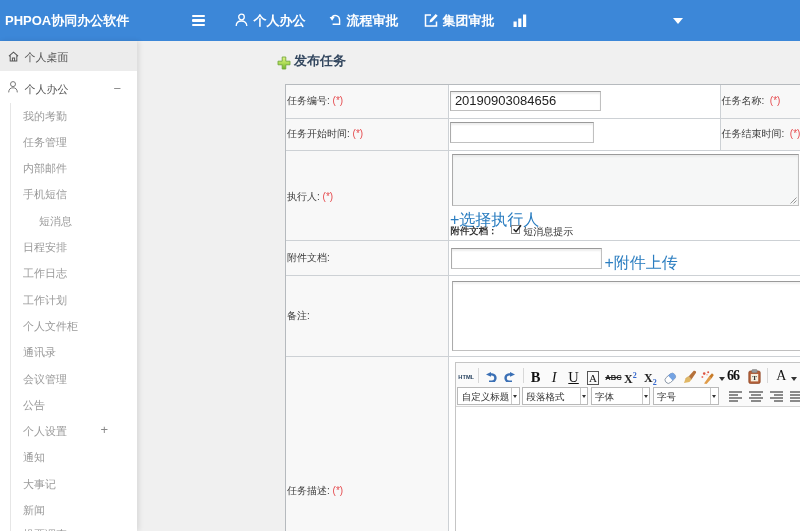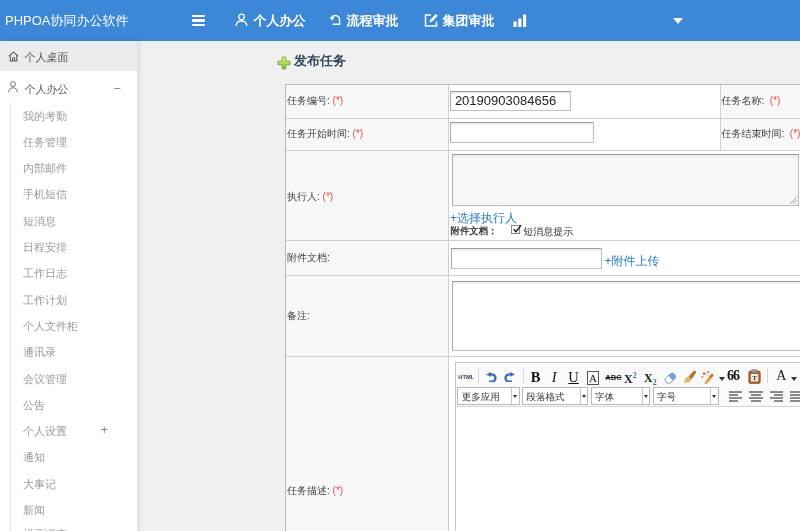--- a/index.html
+++ b/index.html
@@ -1,21 +1,21 @@
 <!DOCTYPE html>
 <html><head>
 <meta charset="utf-8">
 <style>
 * { margin:0; padding:0; box-sizing:border-box; }
 html,body { width:800px; height:531px; overflow:hidden; }
 body { font-family:"Liberation Sans",sans-serif; position:relative; background:#f0f0f0; }
 
 
 #hdr { position:absolute; left:0; top:0; width:800px; height:41px; background:#3c87d8; }
-#hdr .logo { position:absolute; left:5px; top:0; line-height:41px; font-size:13px; font-weight:normal; color:#fff; }
+#hdr .logo { position:absolute; left:5px; top:0; line-height:41px; font-size:13px; font-weight:bold; color:#fff; }
 .hitem { position:absolute; top:0; line-height:41px; color:#fff; font-size:13px; font-weight:bold; white-space:nowrap; }
 #hamb { position:absolute; left:192px; top:15px; width:13px; height:11px; }
 #hamb div { height:2.2px; background:#fff; margin-bottom:2.2px; border-radius:1px; }
 .hicon { position:absolute; }
 
 
 #side { position:absolute; left:0; top:41px; width:137px; height:490px; background:#fff; box-shadow:2px 0 5px rgba(0,0,0,0.10); }
 #side .sel { position:absolute; left:0; top:0; width:137px; height:29.5px; background:#ececec; }
 .srow { position:absolute; left:0; width:137px; font-size:11px; color:#555; }
 .srow .t { position:absolute; left:24px; top:0; }
@@ -27,21 +27,21 @@
 .lbl .red { color:#e5494d; }
 
 
 #tbl { position:absolute; left:285px; top:84px; width:775px; height:540px; background:#fff; border:1px solid #b6babe; }
 .hline { position:absolute; left:0; width:773px; height:1px; background:#cdd1d5; }
 .vline { position:absolute; width:1px; background:#cdd1d5; }
 .cell-label { position:absolute; background:#f8f8f8; }
 
 input.ipt { font-family:"Liberation Sans",sans-serif; border:1px solid #c0c0c0; border-top-color:#9a9a9a; border-left-color:#ababab; box-shadow:inset 0 2px 2px rgba(0,0,0,0.07); font-size:13px; color:#222; padding:0 4px; position:absolute; background:#fff; }
 .ta { position:absolute; border:1px solid #c0c0c0; border-top-color:#9a9a9a; border-left-color:#ababab; box-shadow:inset 0 2px 2px rgba(0,0,0,0.05); background:#fff; }
-a.lnk { color:#2a7dc0; text-decoration:none; font-size:12px; position:absolute; white-space:nowrap; }
+a.lnk { color:#2a7dc0; text-decoration:none; font-size:16px; position:absolute; white-space:nowrap; }
 
 
 #editor { position:absolute; left:455px; top:361.8px; width:600px; height:263px; border:1px solid #c5c5c5; background:#fafafa; }
 .ti { position:absolute; }
 .tsep { position:absolute; width:1px; height:15px; background:#d8d8d8; top:5px; }
 .dd { position:absolute; height:17.5px; background:#fff; border:1px solid #b9b9b9; font-size:9.5px; color:#333; top:24.7px; }
 .dd .dt { position:absolute; left:3.5px; top:3px; white-space:nowrap; }
 .dd .da { position:absolute; right:0; top:0; width:7.5px; height:15.5px; border-left:1px solid #c9c9c9; }
 .dd .da:after { content:""; position:absolute; left:1px; top:6.5px; border:2.5px solid transparent; border-top:3.5px solid #333; }
 .alg { position:absolute; width:13.5px; height:11px; top:28.5px; }
@@ -100,21 +100,21 @@
   <div class="srow sub" style="top:93.8px">
       <span class="t" style="left:23px">任务管理</span>
     </div>
   <div class="srow sub" style="top:120.1px">
       <span class="t" style="left:23px">内部邮件</span>
     </div>
   <div class="srow sub" style="top:146.4px">
       <span class="t" style="left:23px">手机短信</span>
     </div>
   <div class="srow sub" style="top:172.7px">
-      <span class="t" style="left:23px">短消息</span>
+      <span class="t" style="left:39px">短消息</span>
     </div>
   <div class="srow sub" style="top:199.0px">
       <span class="t" style="left:23px">日程安排</span>
     </div>
   <div class="srow sub" style="top:225.3px">
       <span class="t" style="left:23px">工作日志</span>
     </div>
   <div class="srow sub" style="top:251.6px">
       <span class="t" style="left:23px">工作计划</span>
     </div>
@@ -175,21 +175,21 @@
 
 <div class="lbl" style="left:287px;top:94px">任务编号: <span class="red">(*)</span></div>
 <div class="lbl" style="left:287px;top:126.5px">任务开始时间: <span class="red">(*)</span></div>
 <div class="lbl" style="left:287px;top:190px">执行人: <span class="red">(*)</span></div>
 <div class="lbl" style="left:287px;top:251px">附件文档:</div>
 <div class="lbl" style="left:287px;top:309px">备注:</div>
 <div class="lbl" style="left:287px;top:483.5px">任务描述: <span class="red">(*)</span></div>
 <div class="lbl" style="left:721.5px;top:94px">任务名称: &nbsp;<span class="red">(*)</span></div>
 <div class="lbl" style="left:721.5px;top:126.5px">任务结束时间: &nbsp;<span class="red">(*)</span></div>
 
-<input class="ipt" style="left: 449.9px; top: 90.5px; width: 121px; height: 20.5px;" value="20190903084656">
+<input class="ipt" style="left: 449.9px; top: 90.5px; width: 151px; height: 20.5px;" value="20190903084656">
 <input class="ipt" style="left: 449.9px; top: 122px; width: 144.5px; height: 20.5px;" value="">
 
 <div class="ta" style="left:452px;top:154.3px;width:347.4px;height:51.3px;background:#f6f7f7">
   <svg style="position:absolute;right:1px;bottom:1px" width="7" height="7" viewBox="0 0 7 7">
       <path d="M6.5 0.5 L0.5 6.5 M6.5 3.5 L3.5 6.5" stroke="#999" stroke-width="1" fill="none"></path>
     </svg>
 </div>
 <a class="lnk" style="left:450px;top:209.5px">+选择执行人</a>
 <div class="lbl" style="left:450.5px;top:224.5px;font-weight:bold;color:#333;font-size:9.4px">附件文档：</div>
 <div style="position:absolute;left:511px;top:225px;width:9.3px;height:9.3px;border:1px solid #888;background:#fff"></div>
@@ -247,21 +247,21 @@
       <rect x="0.8" y="2" width="11.4" height="12.4" rx="1.5" fill="#b5603a" stroke="#8a421f" stroke-width="0.7"></rect>
       <rect x="3.8" y="0.6" width="5.4" height="3.2" rx="1" fill="#9a9a9a" stroke="#777" stroke-width="0.5"></rect>
       <rect x="2.8" y="5" width="7.4" height="7.4" fill="#f5eedd"></rect>
       <text x="6.5" y="11.2" font-size="7" font-weight="bold" text-anchor="middle" fill="#333" font-family="Liberation Serif,serif">T</text>
     </svg>
   <span class="tsep" style="left:310.7px"></span>
   <span class="ti serif" style="left:320.3px;top:5.5px;font-size:14px;color:#111">A</span>
   <div class="ti" style="left:334.5px;top:14px;border:3px solid transparent;border-top:4px solid #333"></div>
 
   <div class="dd" style="left:1.2px;width:62.5px">
-      <span class="dt">更多应用</span>
+      <span class="dt">自定义标题</span>
       <span class="da"></span>
     </div>
   <div class="dd" style="left:66px;width:66px">
       <span class="dt">段落格式</span>
       <span class="da"></span>
     </div>
   <div class="dd" style="left:134.5px;width:59.5px">
       <span class="dt">字体</span>
       <span class="da"></span>
     </div>

